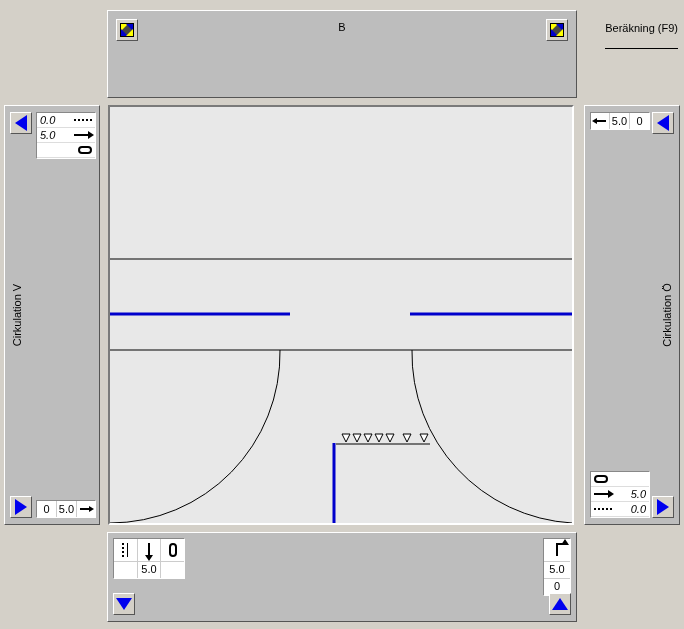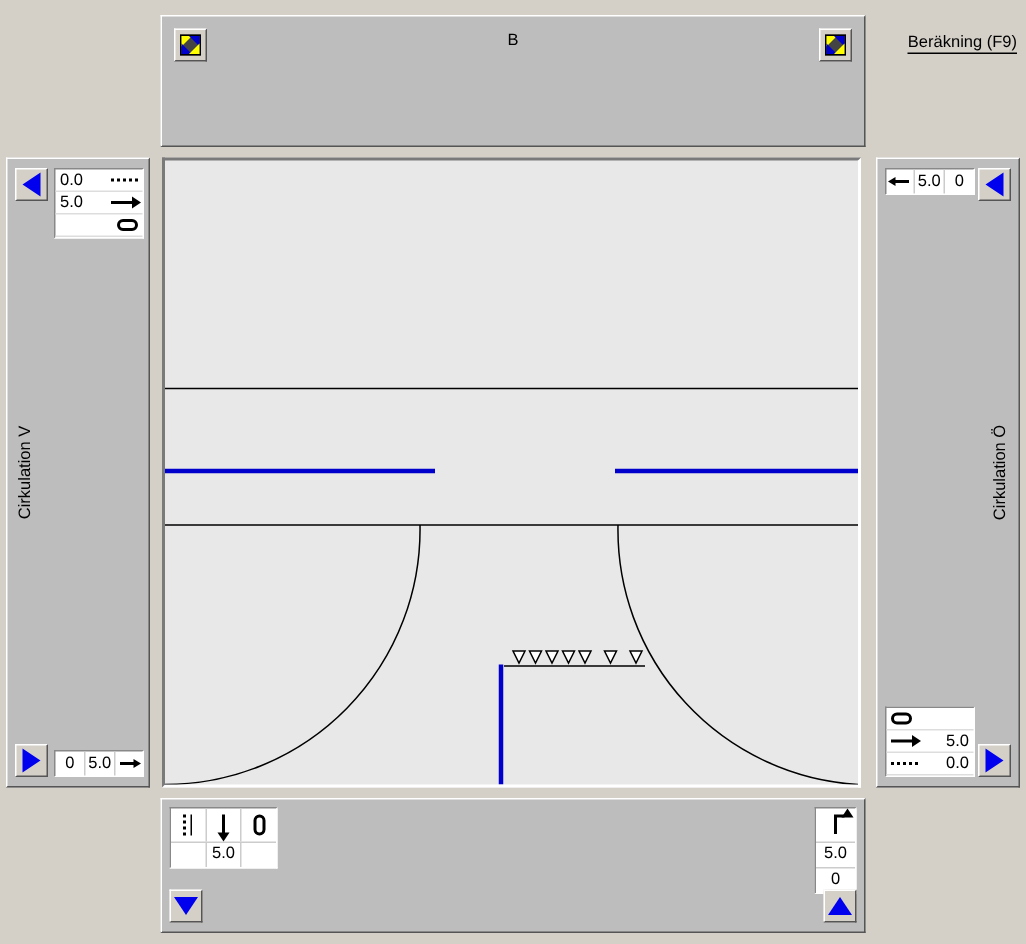--- a/index.html
+++ b/index.html
@@ -72,21 +72,21 @@
   }
   .blue-tri.left { border-top:8px solid transparent;border-bottom:8px solid transparent;border-right:12px solid #0000ee;}
   .blue-tri.right { border-top:8px solid transparent;border-bottom:8px solid transparent;border-left:12px solid #0000ee;}
   .blue-tri.down { border-left:8px solid transparent;border-right:8px solid transparent;border-top:12px solid #0000ee;}
   .blue-tri.up { border-left:8px solid transparent;border-right:8px solid transparent;border-bottom:12px solid #0000ee;}
   .link-btn {
     position:absolute;
     font-size:11px;
     border-bottom:1px solid #000;
     cursor:pointer;
-    padding-bottom:1px;
+    padding-bottom:14px;
   }
   .solid-line {
     border-top:2px solid #000;
     width:18px;
     display:inline-block;
     vertical-align:middle;
   }
   .pill {
     display:inline-block;
     width:14px;height:8px;
@@ -111,20 +111,21 @@
     border-right:4px solid transparent;
     border-top:6px solid #000;
   }
   .vcell {
     border-bottom:1px solid #ddd;
     padding:1px 3px;
     display:flex;
     justify-content:space-between;
     align-items:center;
     height:15px;
+    font-style:italic;
   }
 </style>
 </head>
 <body>
 
 <div class="link-btn" style="right:6px; top:22px;">Beräkning (F9)</div>
 
 <div class="panel-raised" style="left:107px; top:10px; width:470px; height:88px;">
   <div class="btn" style="position:absolute; left:8px; top:8px;">
     <span class="traffic-icon">

